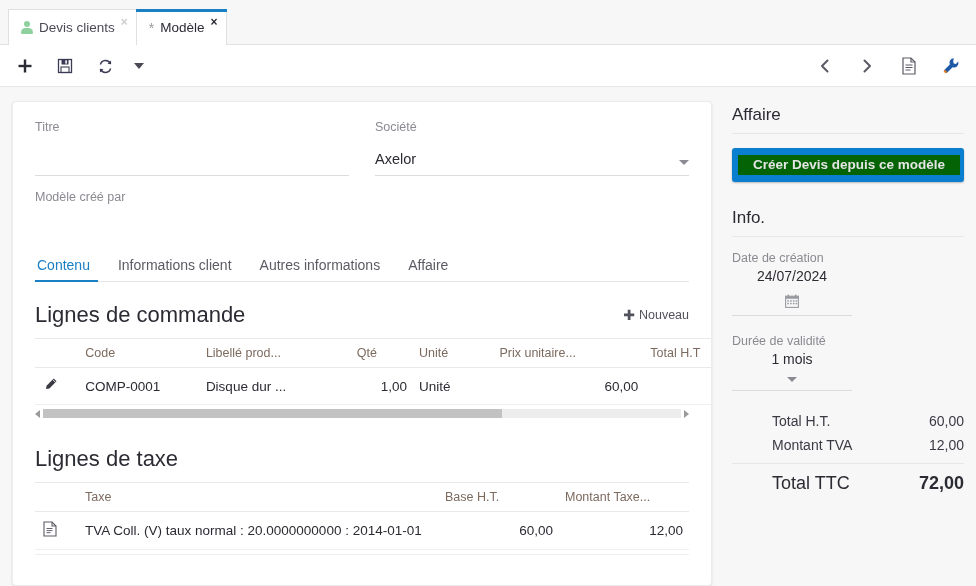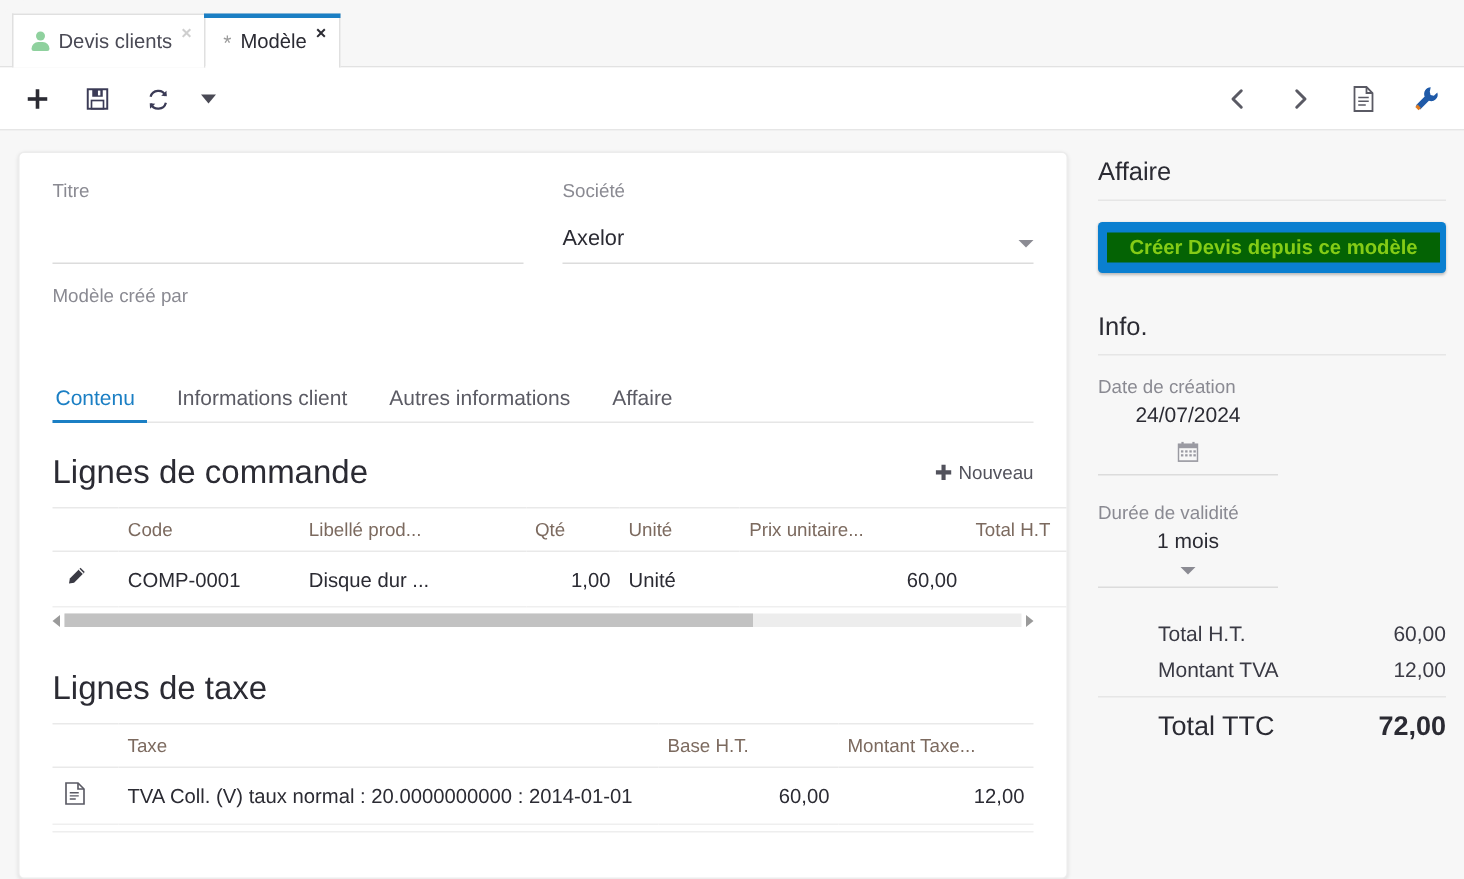--- a/index.html
+++ b/index.html
@@ -326,21 +326,21 @@
     border: none;
     border-radius: 3px;
     padding: 7px 6px;
     text-align: center;
     cursor: pointer;
     box-shadow: 0 1px 2px rgba(0,0,0,0.25);
   }
   .action-btn .hl {
     display: inline-block;
     background: #046304;
-    color: #84cc16;
+    color: #e5e5e5;
     font-size: 13.5px;
     font-weight: bold;
     padding: 1px 15px;
     line-height: 1.35;
     white-space: nowrap;
   }
 
   .side-field { margin-bottom: 18px; }
   .side-field .lbl {
     font-size: 12.5px;

